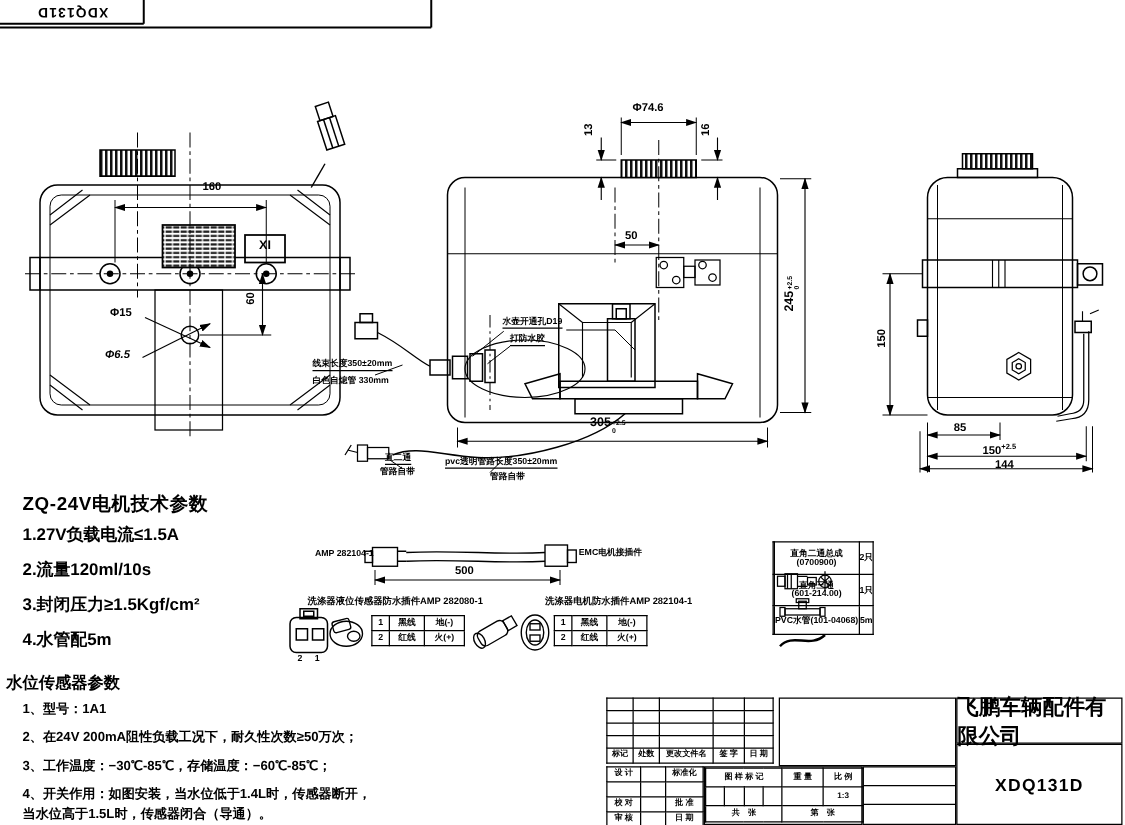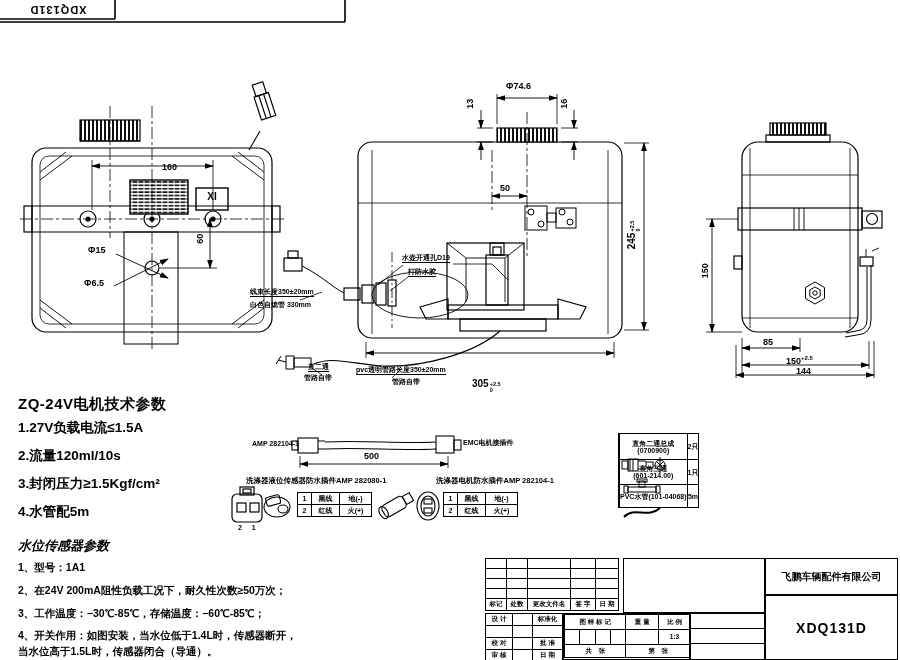--- a/index.html
+++ b/index.html
@@ -248,35 +248,35 @@
       <rect x="639" y="481" width="6" height="6"></rect>
         <rect x="637" y="479" width="10" height="3"></rect>
     </g>
     <g stroke="#000" fill="none" stroke-width="2">
       <path d="M624,517 C634,506 648,519 660,508"></path>
     </g>
   </svg>
 
   <div class="lbl flip b" style="left:10px;top:3px;width:96px;font-size:11px;text-align:center;letter-spacing:1px;">XDQ131D</div>
 
-  <div class="lbl dim" style="left:162px;top:163px;">160</div>
+  <div class="lbl dim" style="left:162px;top:145px;">160</div>
   <div class="lbl dim vt" style="left:196px;top:234px;">60</div>
   <div class="lbl dim" style="left:88px;top:246px;">Φ15</div>
-  <div class="lbl dim" style="left:84px;top:279px;">Φ6.5</div>
+  <div class="lbl dim" style="left:84px;top:279px;font-style:italic;">Φ6.5</div>
   <div class="lbl b" style="left:196px;top:192px;width:32px;text-align:center;font-size:10px;">XI</div>
 
   <div class="lbl dim" style="left:506px;top:82px;">Φ74.6</div>
   <div class="lbl dim vt" style="left:466px;top:99px;">13</div>
   <div class="lbl dim vt" style="left:560px;top:99px;">16</div>
   <div class="lbl dim" style="left:500px;top:184px;">50</div>
   <div class="lbl sm u" style="left:402px;top:254px;">水壶开通孔D19</div>
   <div class="lbl sm u" style="left:408px;top:268px;">打防水胶</div>
   <div class="lbl sm u" style="left:250px;top:288px;">线束长度350±20mm</div>
   <div class="lbl sm" style="left:250px;top:301px;">白色自熄管 330mm</div>
-  <div class="lbl" style="left:472px;top:334px;font-size:10px;font-weight:bold;margin-top:45px;">
+  <div class="lbl" style="left:472px;top:334px;font-size:10px;font-weight:bold;">
     <span>305</span><span class="tol">
         <i>+2.5</i>
         <i>0</i>
       </span>
   </div>
   <div class="lbl vt" style="left:620px;top:228px;font-size:10px;font-weight:bold;">
     <span>245</span><span class="tol">
         <i>+2.5</i>
         <i>0</i>
       </span>
@@ -292,21 +292,21 @@
     <span>150</span><sup style="font-size:6px;">+2.5</sup>
   </div>
   <div class="lbl dim" style="left:796px;top:367px;">144</div>
 
   <div class="lbl spec1" style="left:18px;top:396px;">ZQ-24V电机技术参数</div>
   <div class="lbl spec2" style="left:18px;top:421px;">1.27V负载电流≤1.5A</div>
   <div class="lbl spec2" style="left:18px;top:449px;text-align:center;">2.流量120ml/10s</div>
   <div class="lbl spec2" style="left:18px;top:477px;">3.封闭压力≥1.5Kgf/cm²</div>
   <div class="lbl spec2" style="left:18px;top:505px;">4.水管配5m</div>
 
-  <div class="lbl spec3" style="left:18px;top:539px;font-style:italic;">水位传感器参数</div>
+  <div class="lbl spec3" style="left:5px;top:539px;">水位传感器参数</div>
   <div class="lbl spec4" style="left:18px;top:562px;">1、型号：1A1</div>
   <div class="lbl spec4" style="left:18px;top:585px;">2、在24V 200mA阻性负载工况下，耐久性次数≥50万次；</div>
   <div class="lbl spec4" style="left:18px;top:608px;">3、工作温度：−30℃-85℃，存储温度：−60℃-85℃；</div>
   <div class="lbl spec4" style="left:18px;top:630px;">4、开关作用：如图安装，当水位低于1.4L时，传感器断开，</div>
   <div class="lbl spec4" style="left:18px;top:646px;">当水位高于1.5L时，传感器闭合（导通）。</div>
 
   <div class="lbl sm" style="left:252px;top:440px;">AMP 282104-1</div>
   <div class="lbl sm" style="left:463px;top:439px;">EMC电机接插件</div>
   <div class="lbl dim" style="left:364px;top:452px;">500</div>
 
@@ -454,20 +454,20 @@
   </div>
 
   <div class="blockcell" style="left:690px;top:613px;width:75px;height:47px;">
     <div style="border-bottom:1px solid #000;height:14px;"></div>
     <div style="border-bottom:1px solid #000;height:14px;"></div>
   </div>
 
   <div class="blockcell" style="left:623px;top:558px;width:142px;height:55px;"></div>
 
   <div class="blockcell" style="left:765px;top:558px;width:133px;height:37px;display:flex;align-items:center;justify-content:center;">
-    <span style="font-size:10px;font-weight:bold;">飞鹏车辆配件有限公司</span>
+    <span style="font-size:17px;font-weight:bold;">飞鹏车辆配件有限公司</span>
   </div>
 
   <div class="blockcell" style="left:765px;top:595px;width:133px;height:65px;display:flex;align-items:center;justify-content:center;">
     <span style="font-size:14px;font-weight:bold;letter-spacing:1px;">XDQ131D</span>
   </div>
 
 </div>
 
 </body></html>

